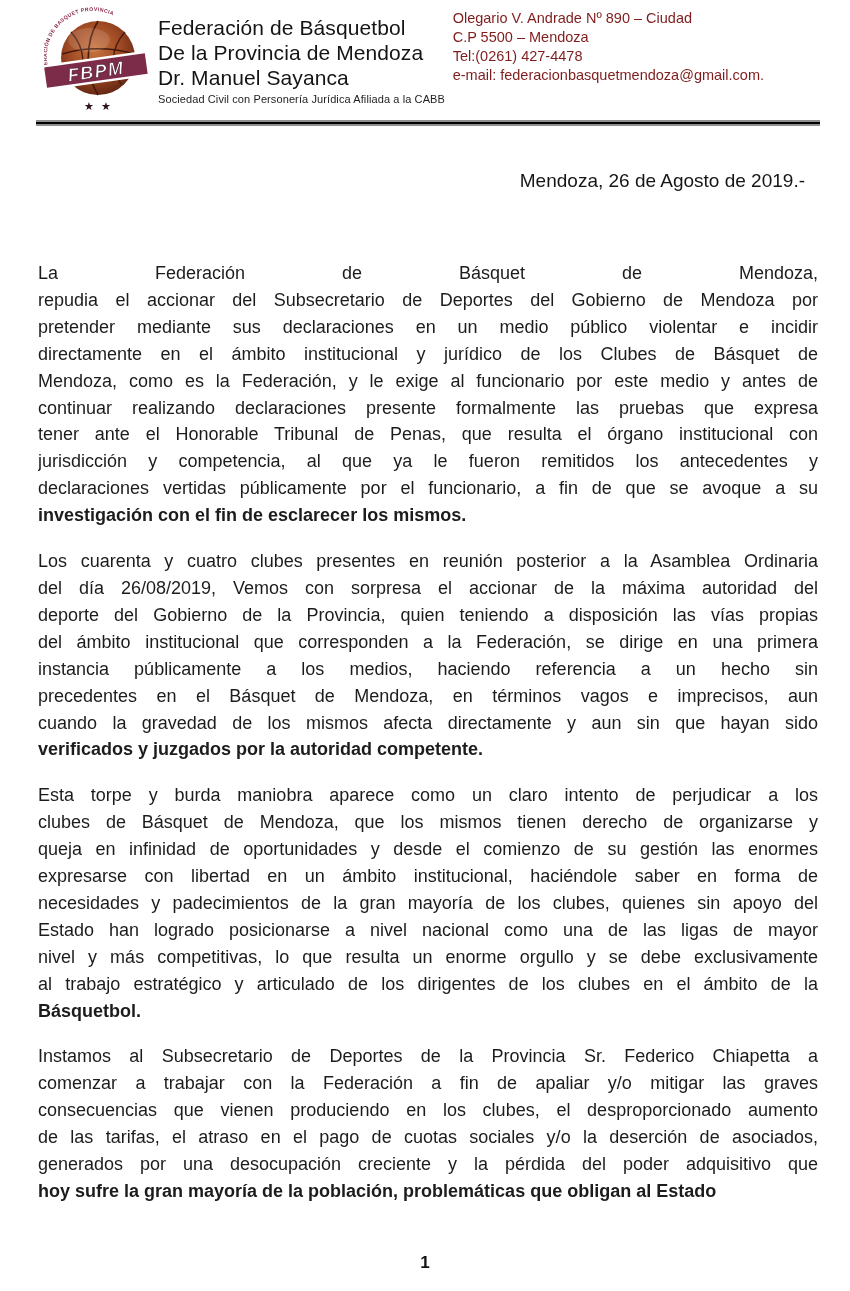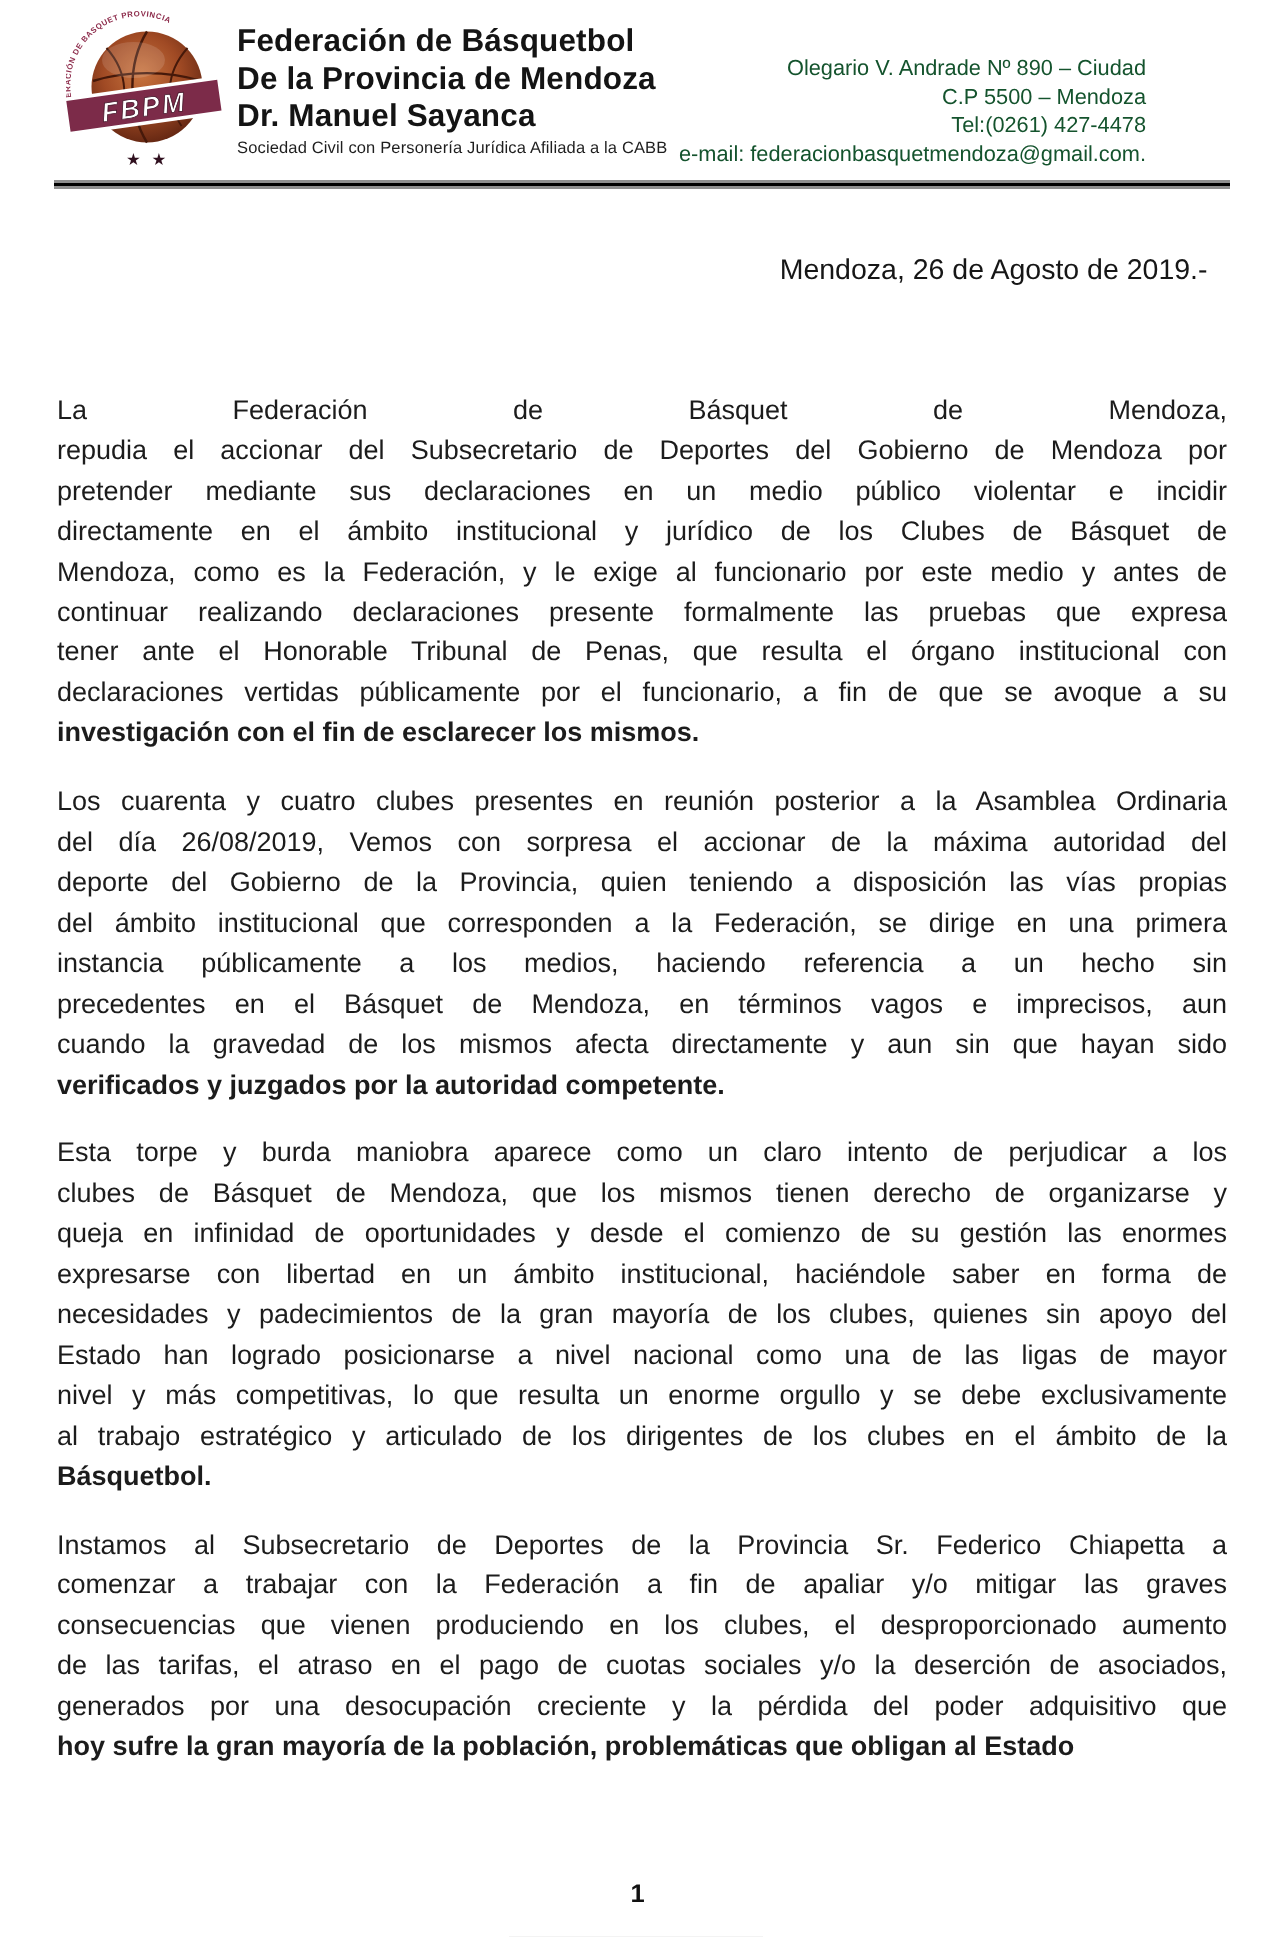--- a/index.html
+++ b/index.html
@@ -19,42 +19,40 @@
   
   .letterhead {
     display: flex;
     align-items: flex-start;
     padding: 7px 30px 0 44px;
   }
   .logo-wrap { width: 104px; height: 106px; flex: 0 0 auto; }
   .org-block { margin-left: 10px; padding-top: 8px; }
   .org-name {
     font-size: 21px;
-    font-weight: bold;
+    font-weight: normal;
     line-height: 25px;
     color: #141414;
     letter-spacing: 0.1px;
   }
   .org-subtitle {
     font-size: 11px;
     color: #1e1e1e;
     margin-top: 3px;
     letter-spacing: 0.1px;
     text-align: right;
   }
   .contact-block {
     margin-left: auto;
-    text-align: right;
     font-size: 14.5px;
     line-height: 19px;
     padding-top: 2px;
     padding-right: 56px;
-    color: #14532d;
+    color: #7f1d1d;
     white-space: nowrap;
-    margin-top: 28px;
   }
 
   
   .rule {
     margin: 7px 30px 0 36px;
     height: 6px;
     background: #000000;
     border-top: 2px solid #8f8f8f;
     border-bottom: 2px solid #8f8f8f;
   }
@@ -160,20 +158,21 @@
   <main class="letter-body">
     <div>
         <div class="para">
           <div class="line">La Federación de Básquet de Mendoza,</div>
           <div class="line">repudia el accionar del Subsecretario de Deportes del Gobierno de Mendoza por</div>
           <div class="line">pretender mediante sus declaraciones en un medio público violentar e incidir</div>
           <div class="line">directamente en el ámbito institucional y jurídico de los Clubes de Básquet de</div>
           <div class="line">Mendoza, como es la Federación, y le exige al funcionario por este medio y antes de</div>
           <div class="line">continuar realizando declaraciones presente formalmente las pruebas que expresa</div>
           <div class="line">tener ante el Honorable Tribunal de Penas, que resulta el órgano institucional con</div>
+          <div class="line">jurisdicción y competencia, al que ya le fueron remitidos los antecedentes y</div>
           <div class="line">declaraciones vertidas públicamente por el funcionario, a fin de que se avoque a su</div>
           <div class="line line-last">investigación con el fin de esclarecer los mismos.</div>
         </div>
         <div class="para">
           <div class="line">Los cuarenta y cuatro clubes presentes en reunión posterior a la Asamblea Ordinaria</div>
           <div class="line">del día 26/08/2019, Vemos con sorpresa el accionar de la máxima autoridad del</div>
           <div class="line">deporte del Gobierno de la Provincia, quien teniendo a disposición las vías propias</div>
           <div class="line">del ámbito institucional que corresponden a la Federación, se dirige en una primera</div>
           <div class="line">instancia públicamente a los medios, haciendo referencia a un hecho sin</div>
           <div class="line">precedentes en el Básquet de Mendoza, en términos vagos e imprecisos, aun</div>

